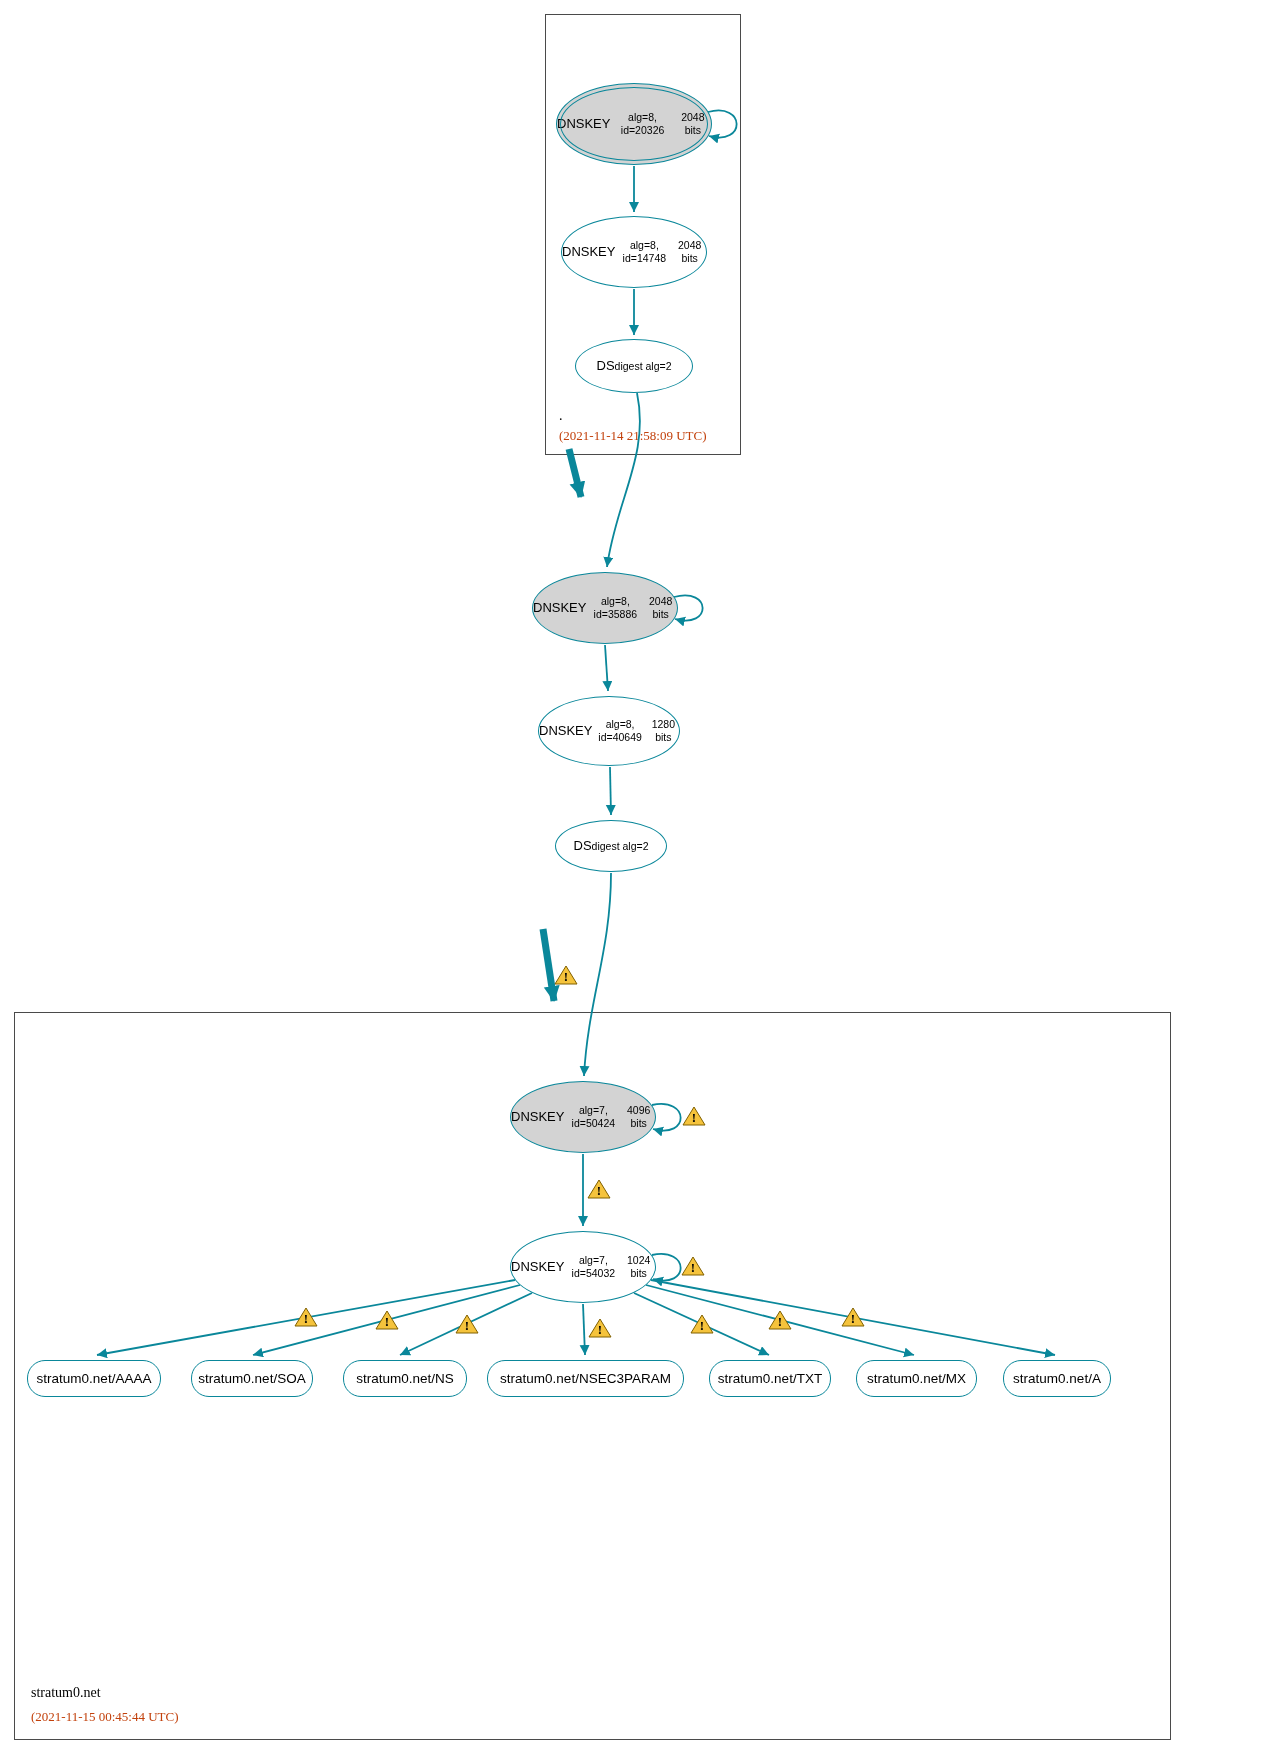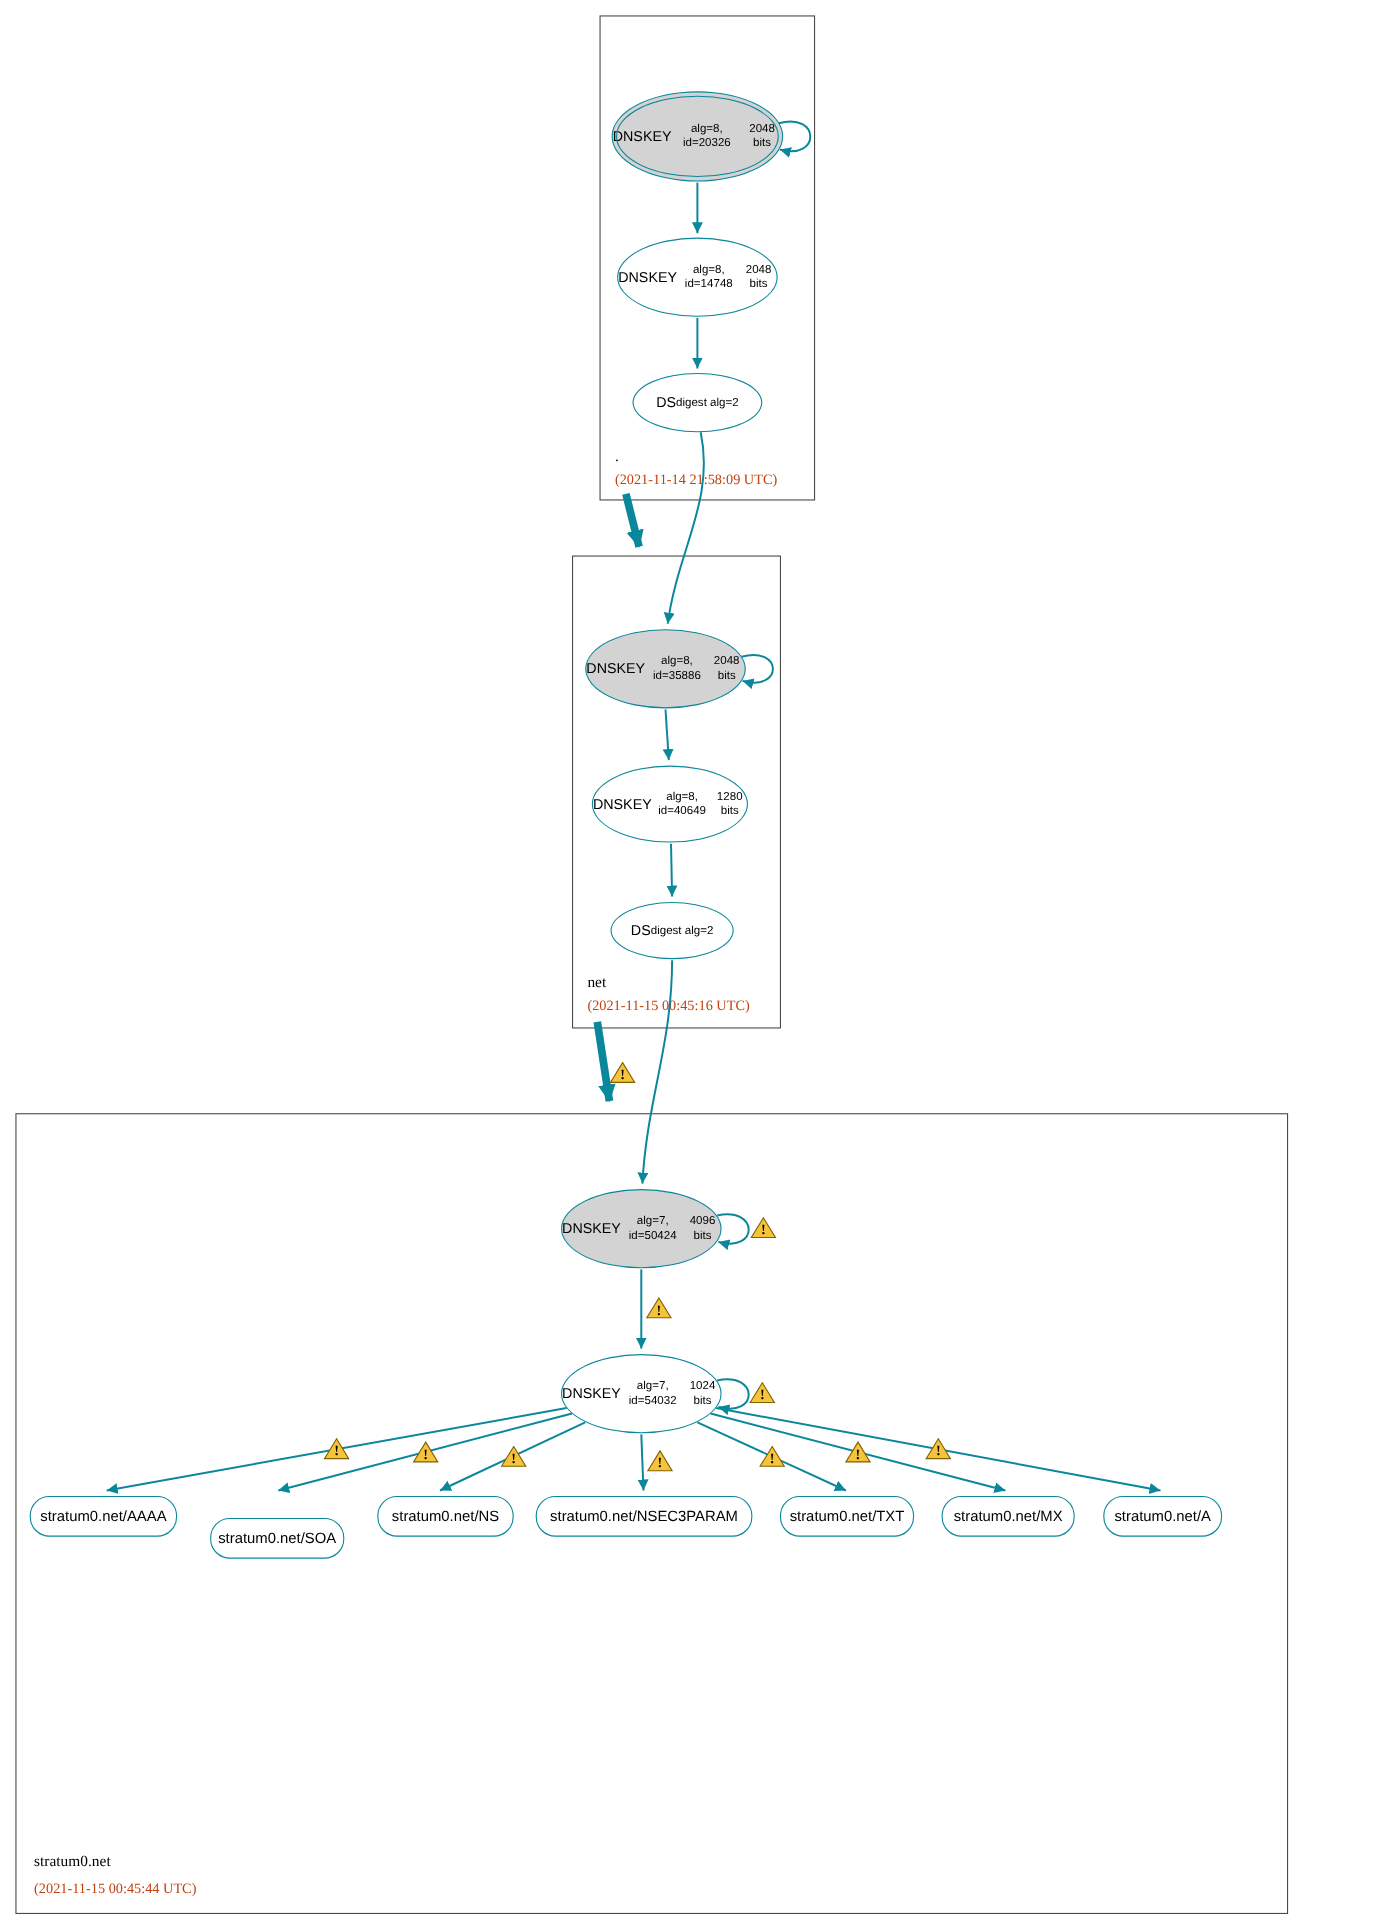--- a/index.html
+++ b/index.html
@@ -121,24 +121,20 @@
       <polygon class="warn-tri" points="853,1308 864,1326 842,1326"></polygon>
       <text class="warn-txt" x="853" y="1323">!</text>
     </g>
   </svg>
 
   <div class="zone-box" style="left:545px; top:14px; width:196px; height:441px;">
     <div class="zone-name" style="left:13px; bottom:30px;">.</div>
     <div class="zone-time" style="left:13px; bottom:10px;">(2021-11-14 21:58:09 UTC)</div>
   </div>
 
-  <div class="zone-box" style="left:520px; top:505px; width:190px; height:430px;">
-    <div class="zone-name" style="left:13px; bottom:32px;">net</div>
-    <div class="zone-time" style="left:13px; bottom:12px;">(2021-11-15 00:45:16 UTC)</div>
-  </div>
 
   <div class="zone-box" style="left:14px; top:1012px; width:1157px; height:728px;">
     <div class="zone-name" style="left:16px; bottom:38px;">stratum0.net</div>
     <div class="zone-time" style="left:16px; bottom:14px;">(2021-11-15 00:45:44 UTC)</div>
   </div>
 
   <div class="node gray" style="left:556px; top:83px; width:156px; height:82px;">
     <div class="ring"></div>
     <div class="nl title">DNSKEY</div>
     <div class="nl sub">alg=8, id=20326</div>
@@ -176,21 +172,21 @@
   </div>
   <div class="node" style="left:510px; top:1231px; width:146px; height:72px;">
     <div class="nl title">DNSKEY</div>
     <div class="nl sub">alg=7, id=54032</div>
     <div class="nl sub">1024 bits</div>
   </div>
 
   <div class="rrset" style="left:27px; top:1360px; width:134px; height:37px;">
     <span>stratum0.net/AAAA</span>
   </div>
-  <div class="rrset" style="left:191px; top:1360px; width:122px; height:37px;margin-top:20px;">
+  <div class="rrset" style="left:191px; top:1360px; width:122px; height:37px;">
     <span>stratum0.net/SOA</span>
   </div>
   <div class="rrset" style="left:343px; top:1360px; width:124px; height:37px;">
     <span>stratum0.net/NS</span>
   </div>
   <div class="rrset" style="left:487px; top:1360px; width:197px; height:37px;">
     <span>stratum0.net/NSEC3PARAM</span>
   </div>
   <div class="rrset" style="left:709px; top:1360px; width:122px; height:37px;">
     <span>stratum0.net/TXT</span>

